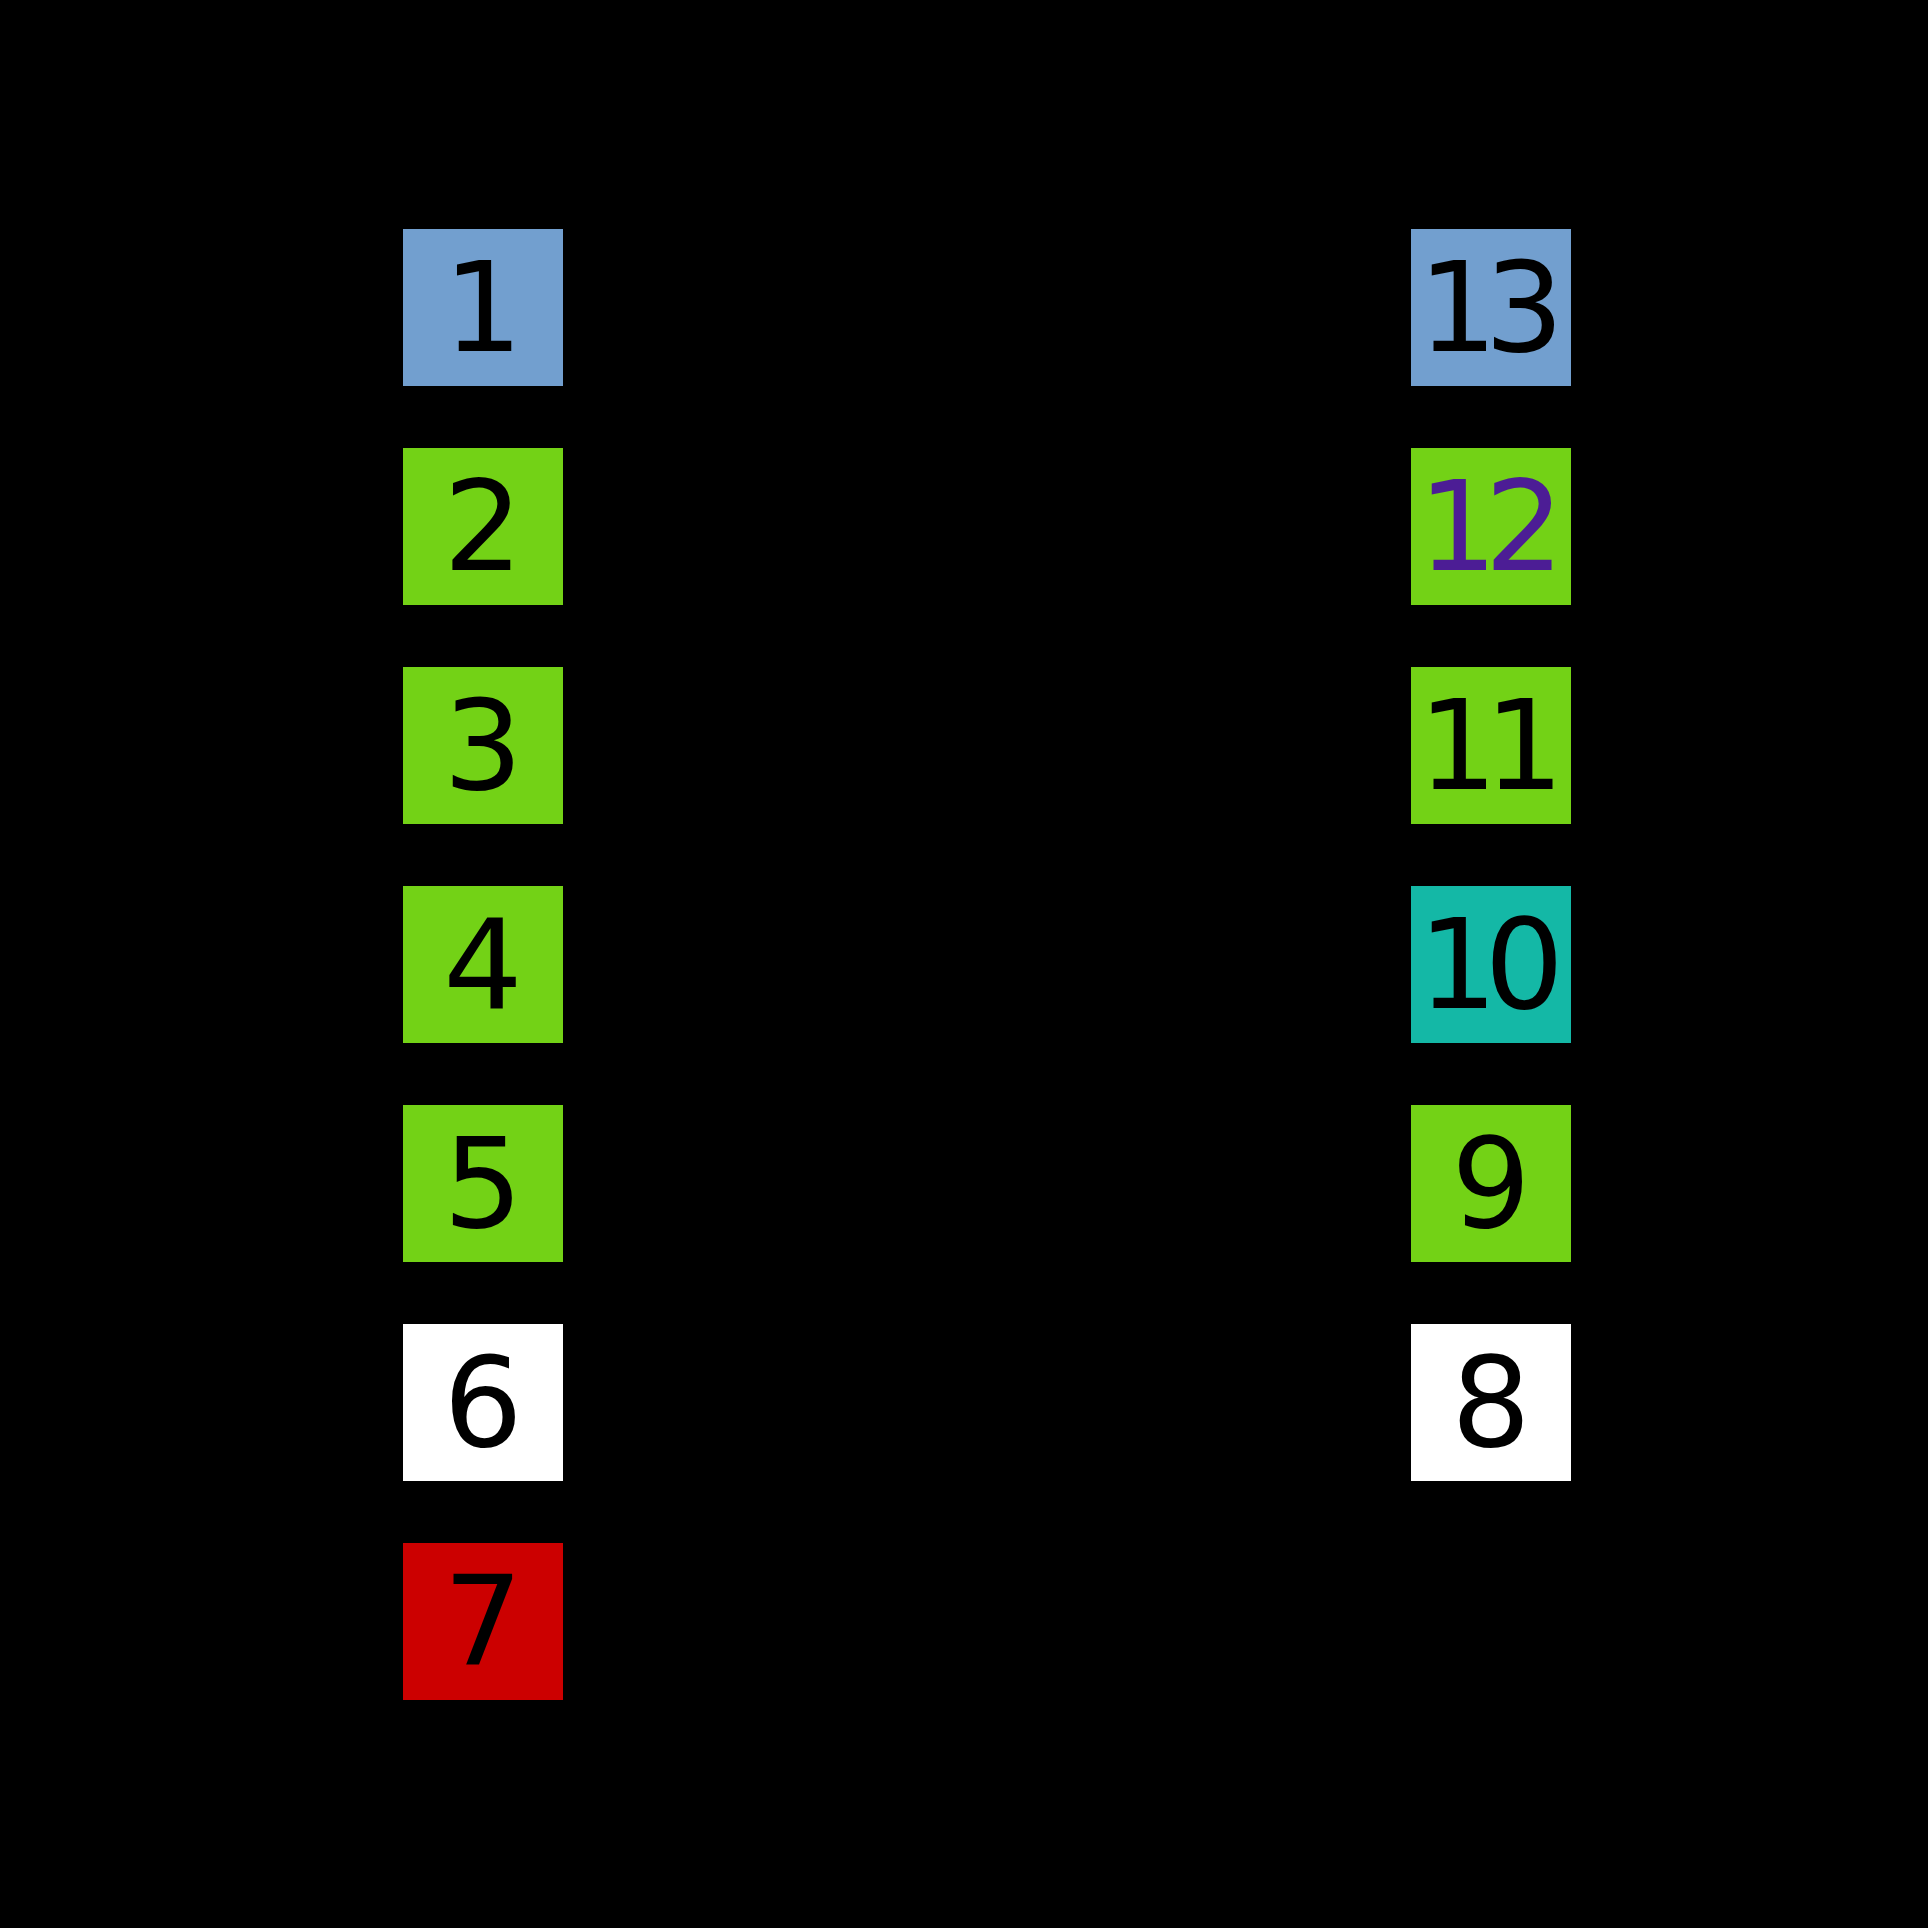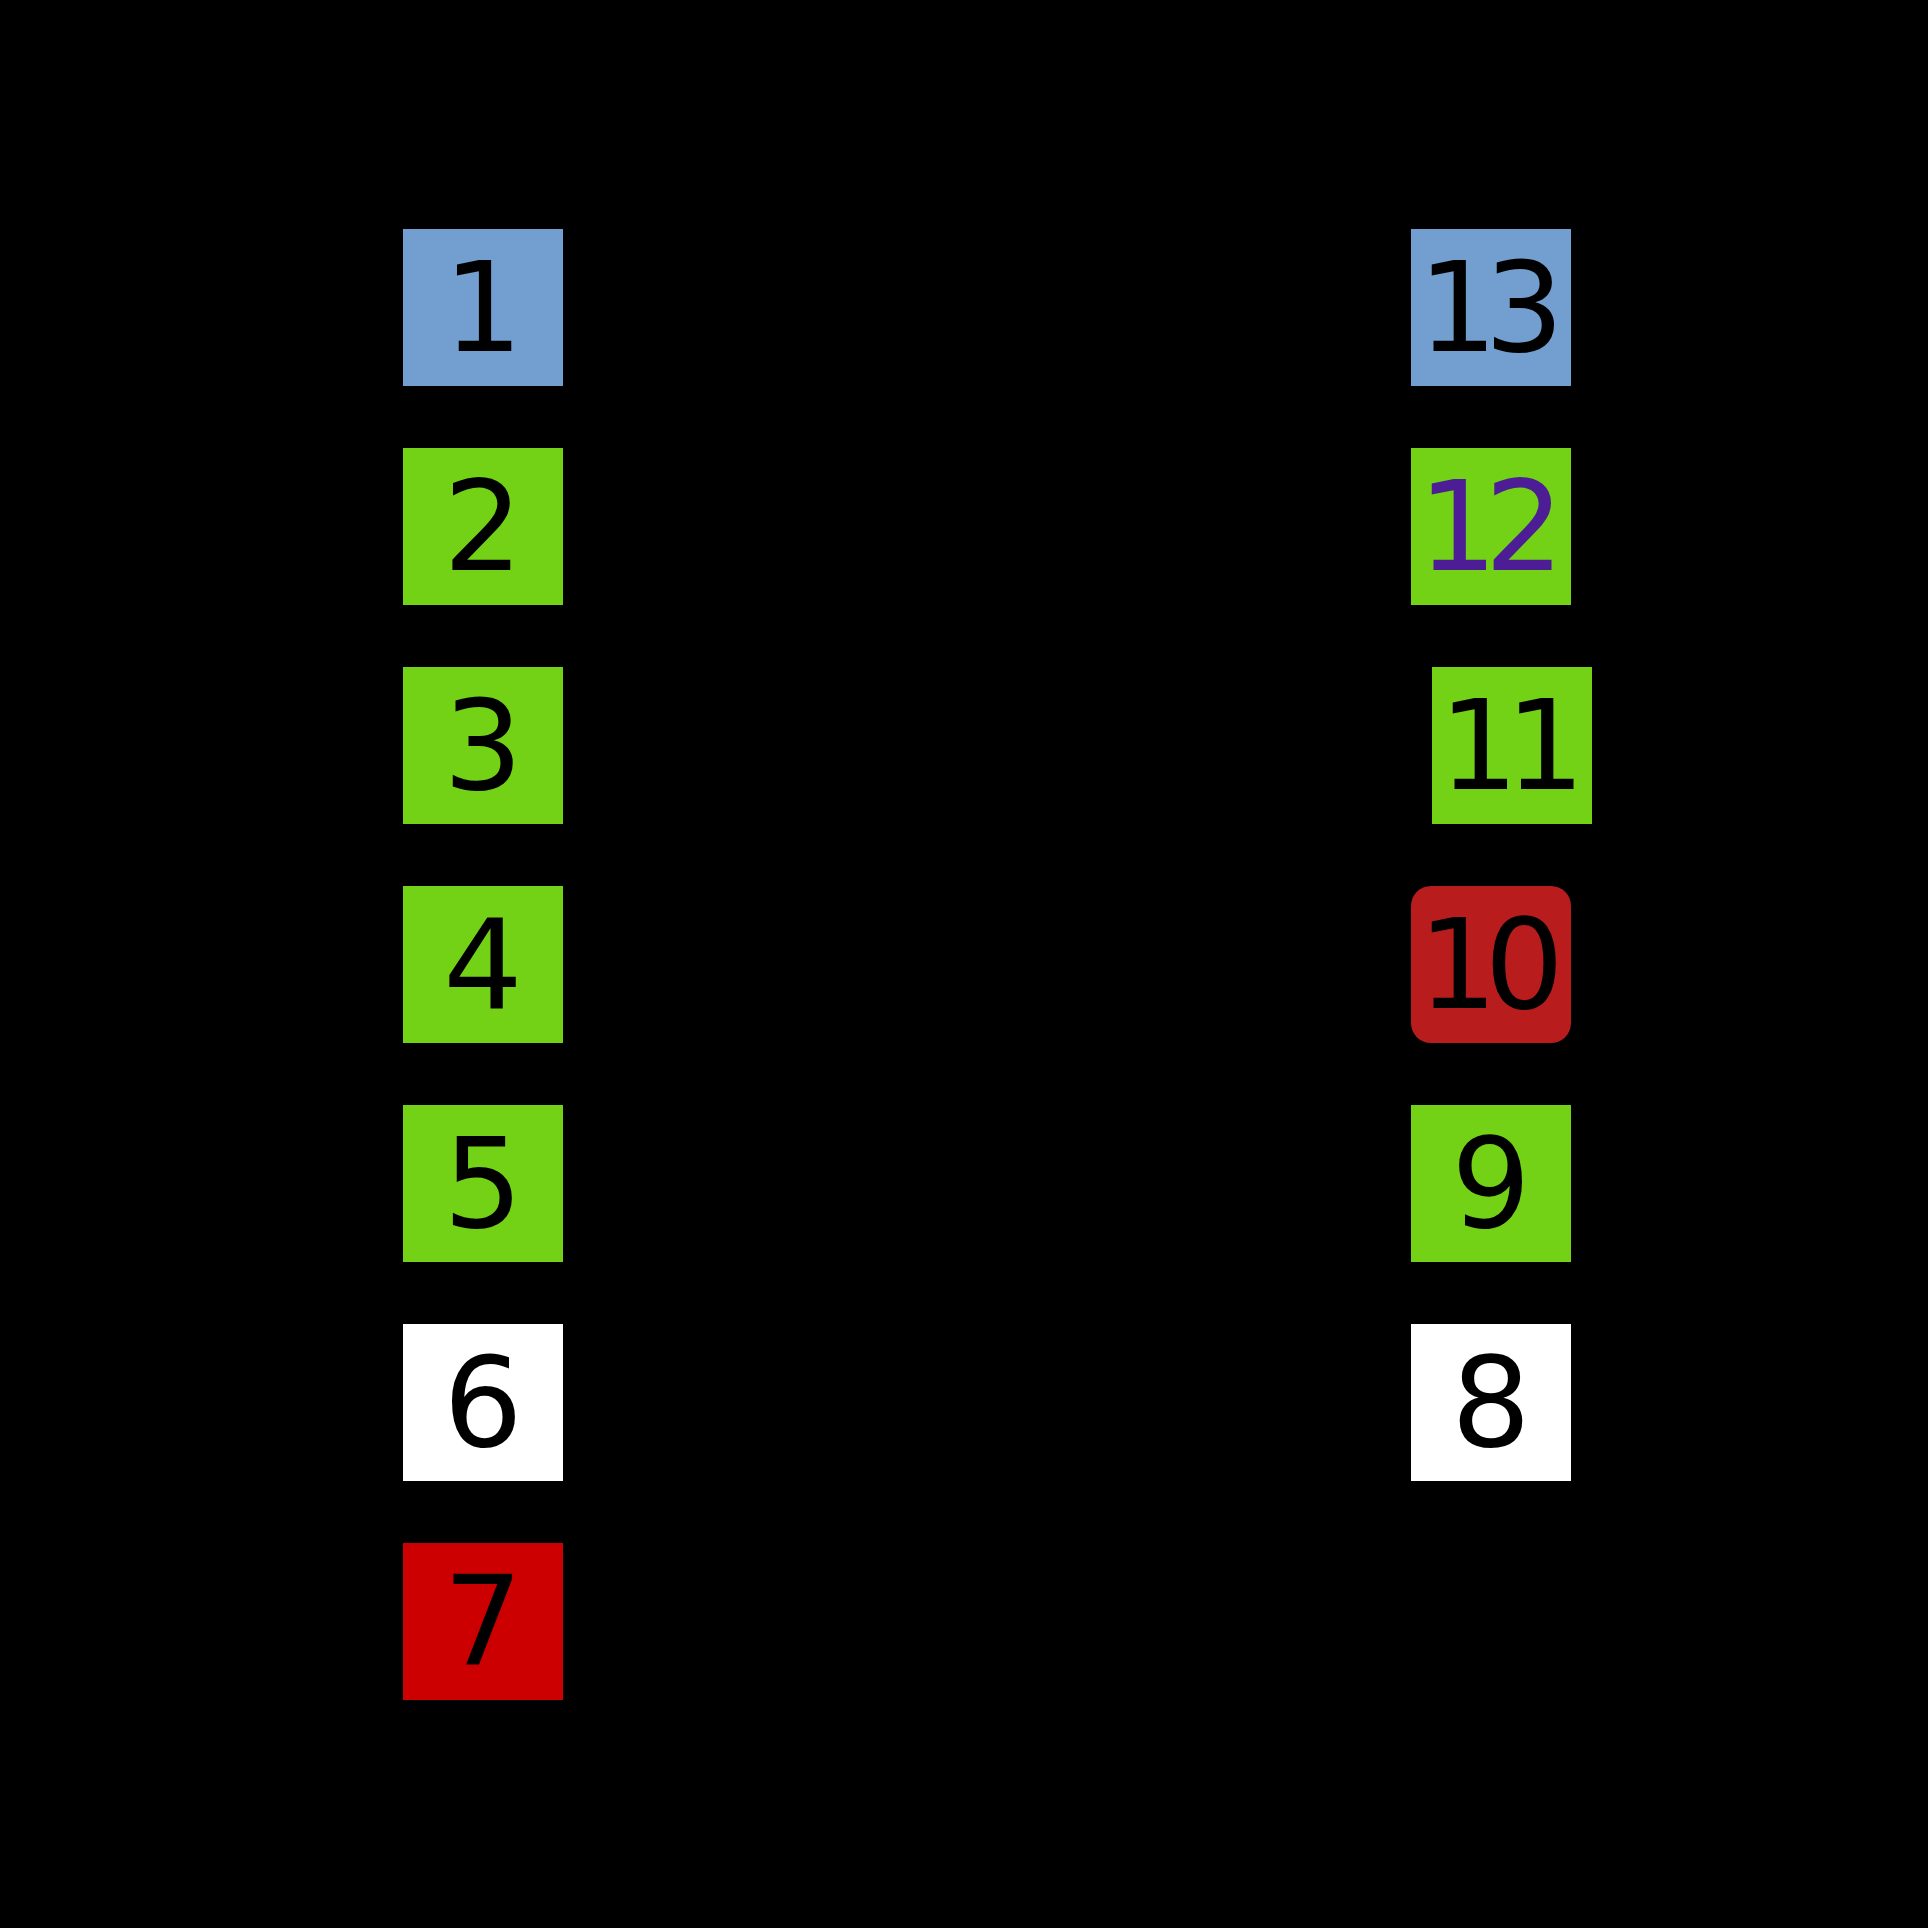--- a/index.html
+++ b/index.html
@@ -76,25 +76,25 @@
   <div class="pin-col right">
 
   <div class="pin two" style="background: rgb(114, 159, 207);">
     <span class="pin-num" style="color: rgb(0, 0, 0);">13</span>
   </div>
 
   <div class="pin two" style="background: rgb(115, 210, 22);">
     <span class="pin-num" style="color: #4c1d95;">12</span>
   </div>
 
-  <div class="pin two" style="background: rgb(115, 210, 22); margin-left: 21px;">
+  <div class="pin two" style="background: rgb(115, 210, 22);">
     <span class="pin-num" style="color: rgb(0, 0, 0);">11</span>
   </div>
 
-  <div class="pin two" style="background: #b91c1c; border-radius: 20px;">
+  <div class="pin two" style="background: #14b8a6;">
     <span class="pin-num" style="color: rgb(0, 0, 0);">10</span>
   </div>
 
   <div class="pin" style="background: rgb(115, 210, 22);">
     <span class="pin-num" style="color: rgb(0, 0, 0);">9</span>
   </div>
 
   <div class="pin" style="background: rgb(255, 255, 255);">
     <span class="pin-num" style="color: rgb(0, 0, 0);">8</span>
   </div>

